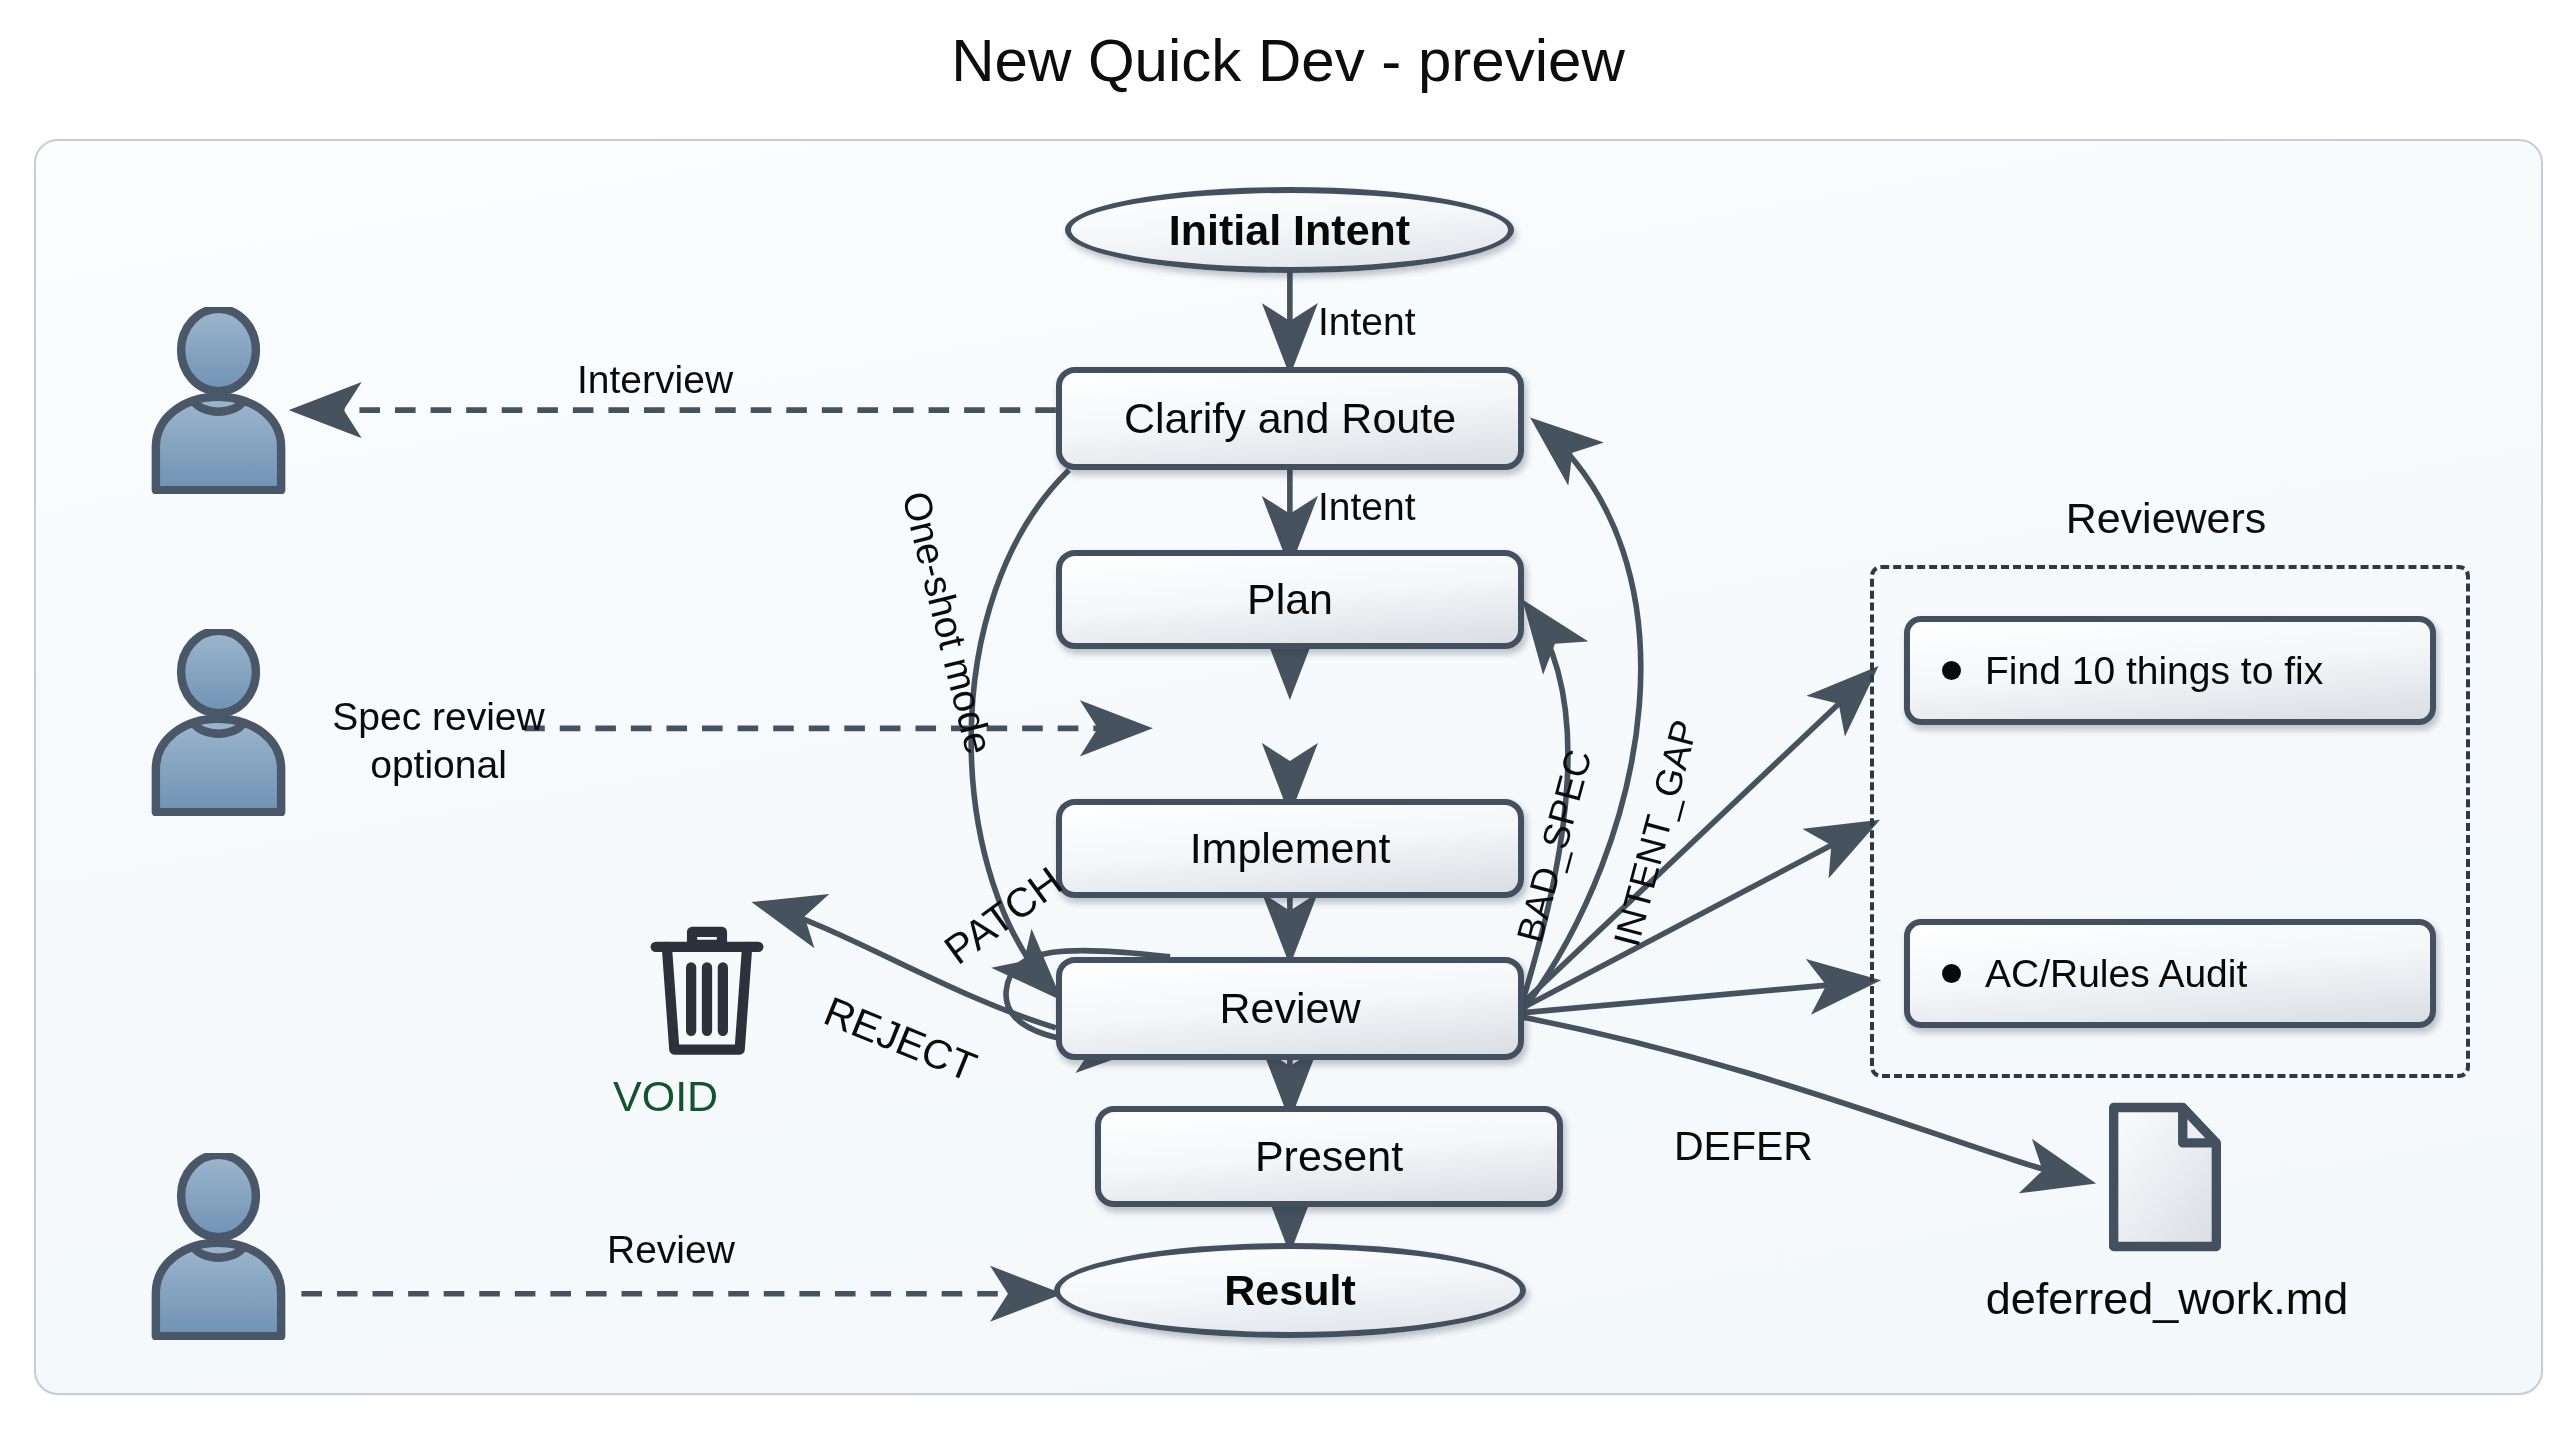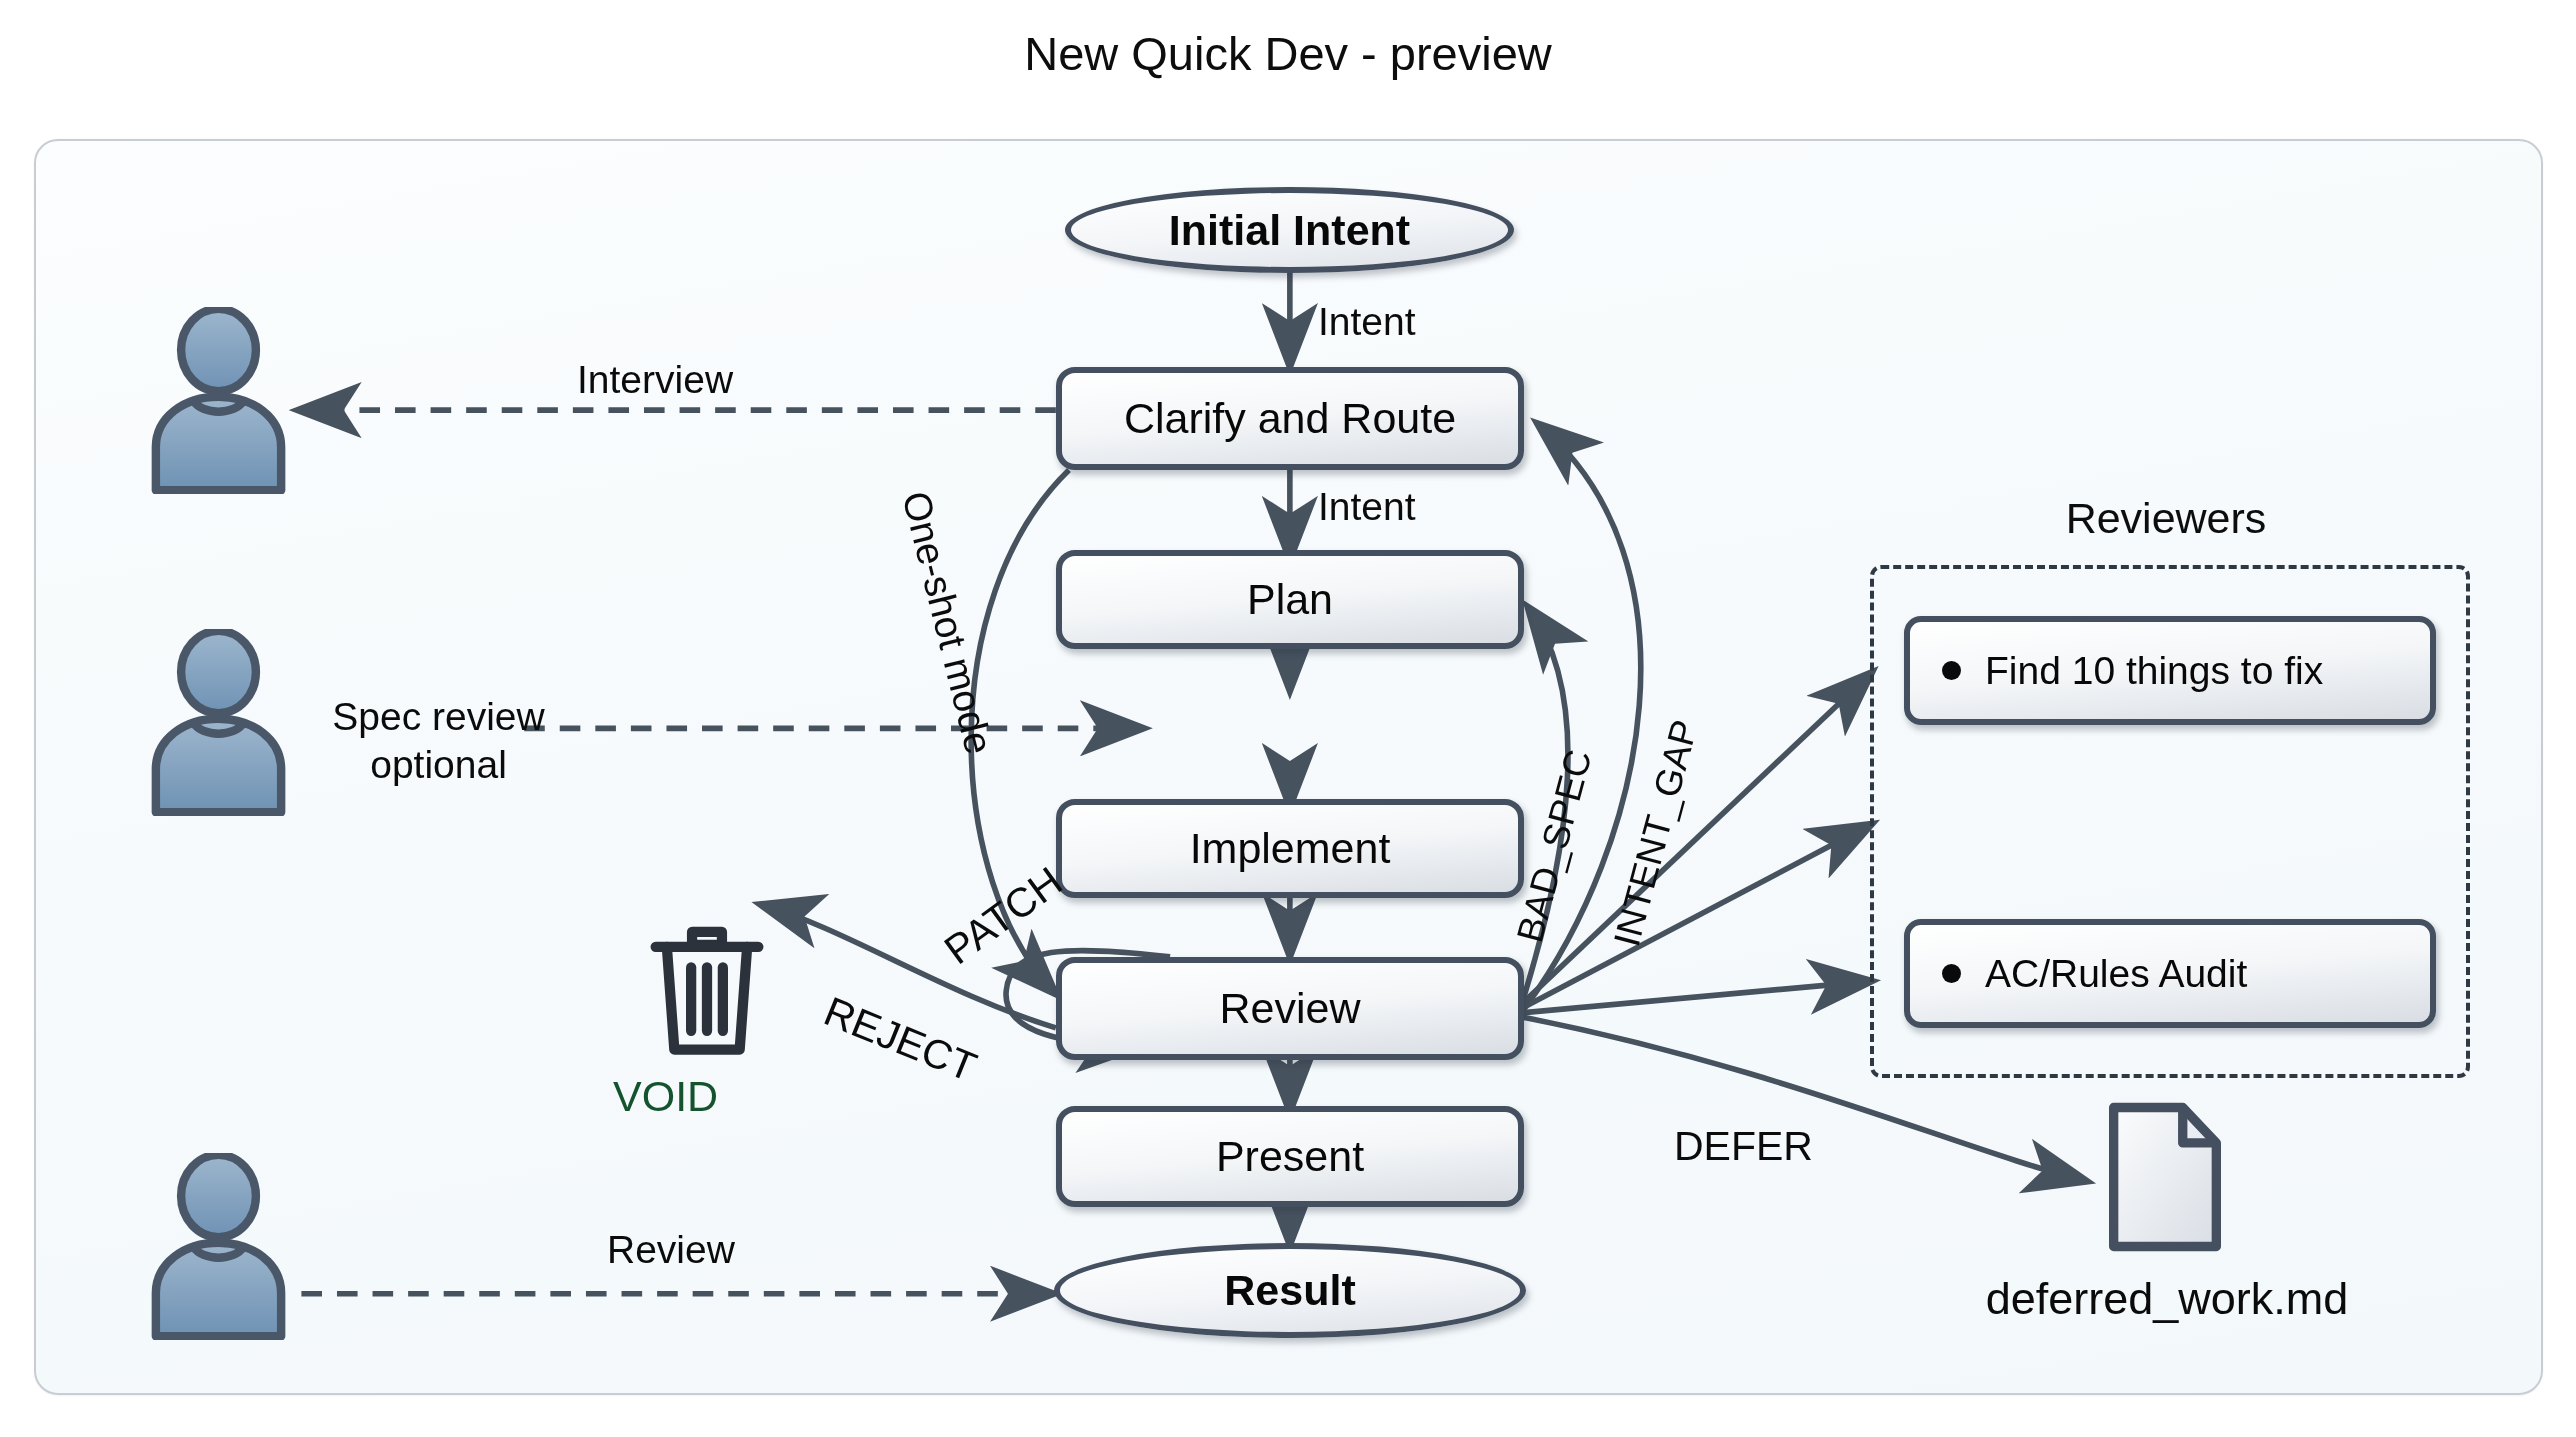--- a/index.html
+++ b/index.html
@@ -6,21 +6,21 @@
   body{
     width:2576px;height:1438px;overflow:hidden;
     font-family:"Liberation Sans","DejaVu Sans",sans-serif;
     color:#111;
   }
   #stage{position:relative;width:2576px;height:1438px;}
 
   
   #title{
     position:absolute;left:0;top:26px;width:2576px;text-align:center;
-    font-size:47px;font-weight:400;letter-spacing:0px;color:#0d0d0d;
+    font-size:60px;font-weight:400;letter-spacing:0px;color:#0d0d0d;
   }
 
   
   #canvas{
     position:absolute;left:34px;top:139px;width:2505px;height:1252px;
     border:2.8px solid #c7cdd3;border-radius:24px;
     background:linear-gradient(170deg,#fbfdfe 0%,#f6fafc 45%,#f3f8fb 100%);
     box-shadow:0 0.9px 1.9px rgba(0,0,0,.05);
   }
 
@@ -153,21 +153,21 @@
 
 
   <div class="node rect" style="left:1056px;top:799px;width:468px;height:99px;">
     <span>Implement</span>
   </div>
 
   <div class="node rect" style="left:1056px;top:957px;width:468px;height:103px;">
     <span>Review</span>
   </div>
 
-  <div class="node rect" style="left:1056px;top:1106px;width:468px;height:101px;">
+  <div class="node rect" style="left:1095px;top:1106px;width:468px;height:101px;">
     <span>Present</span>
   </div>
 
   <div class="node ellipse" style="left:1054px;top:1243px;width:472px;height:95px;">
     <span>Result</span>
   </div>
 
   <div id="rev-title">Reviewers</div>
   <div id="rev-cluster"></div>
 

